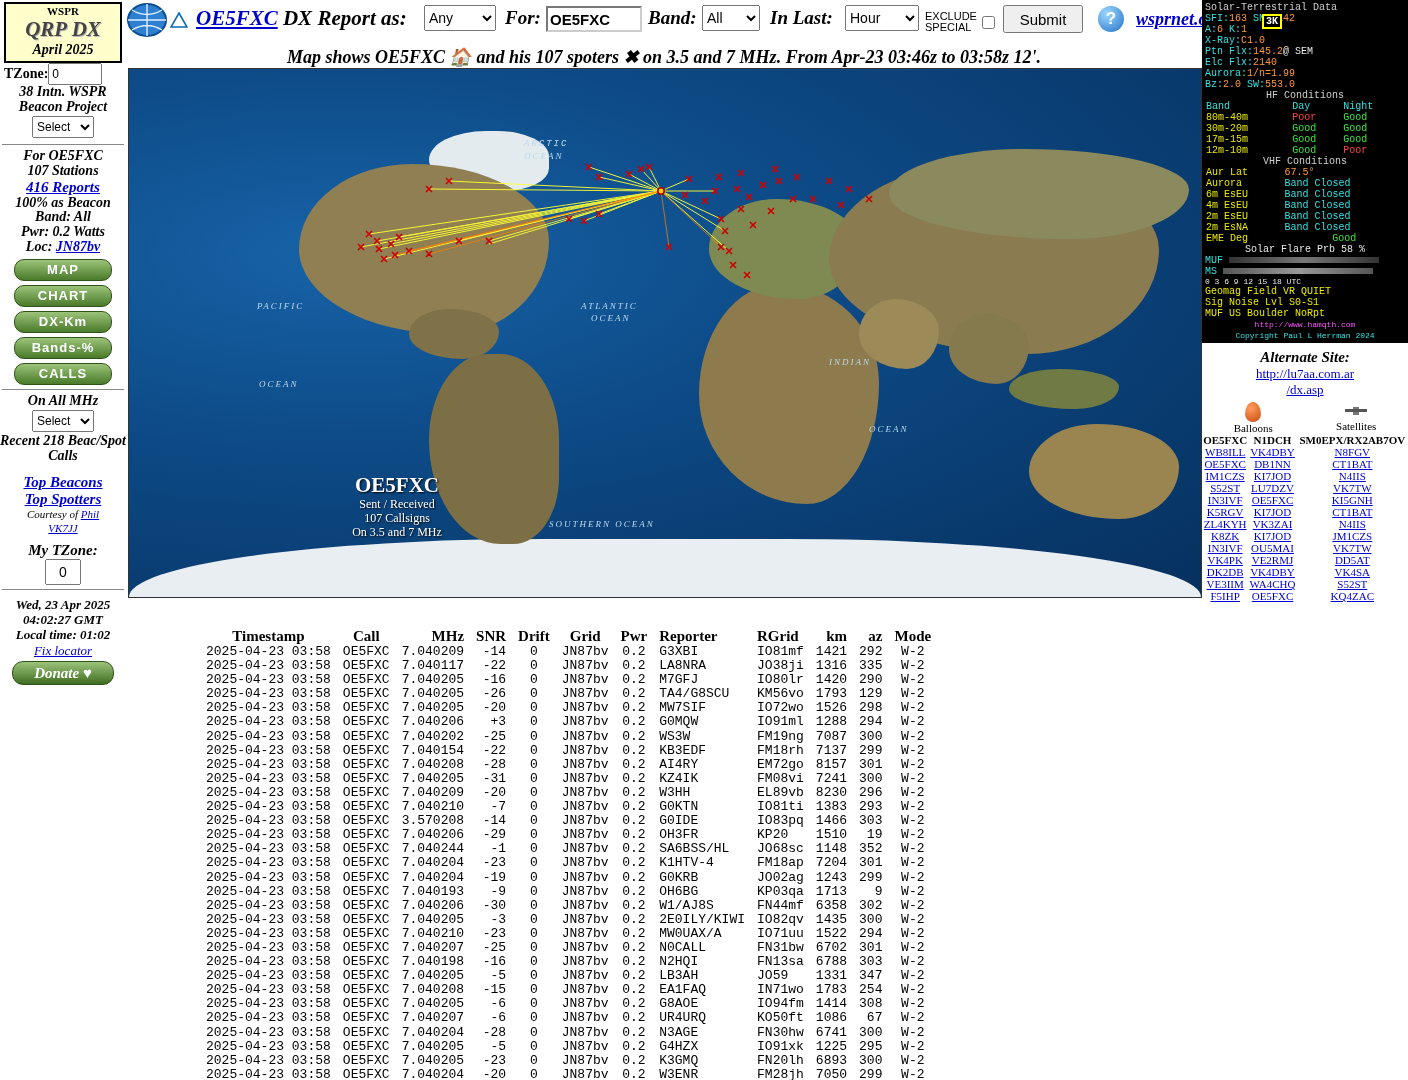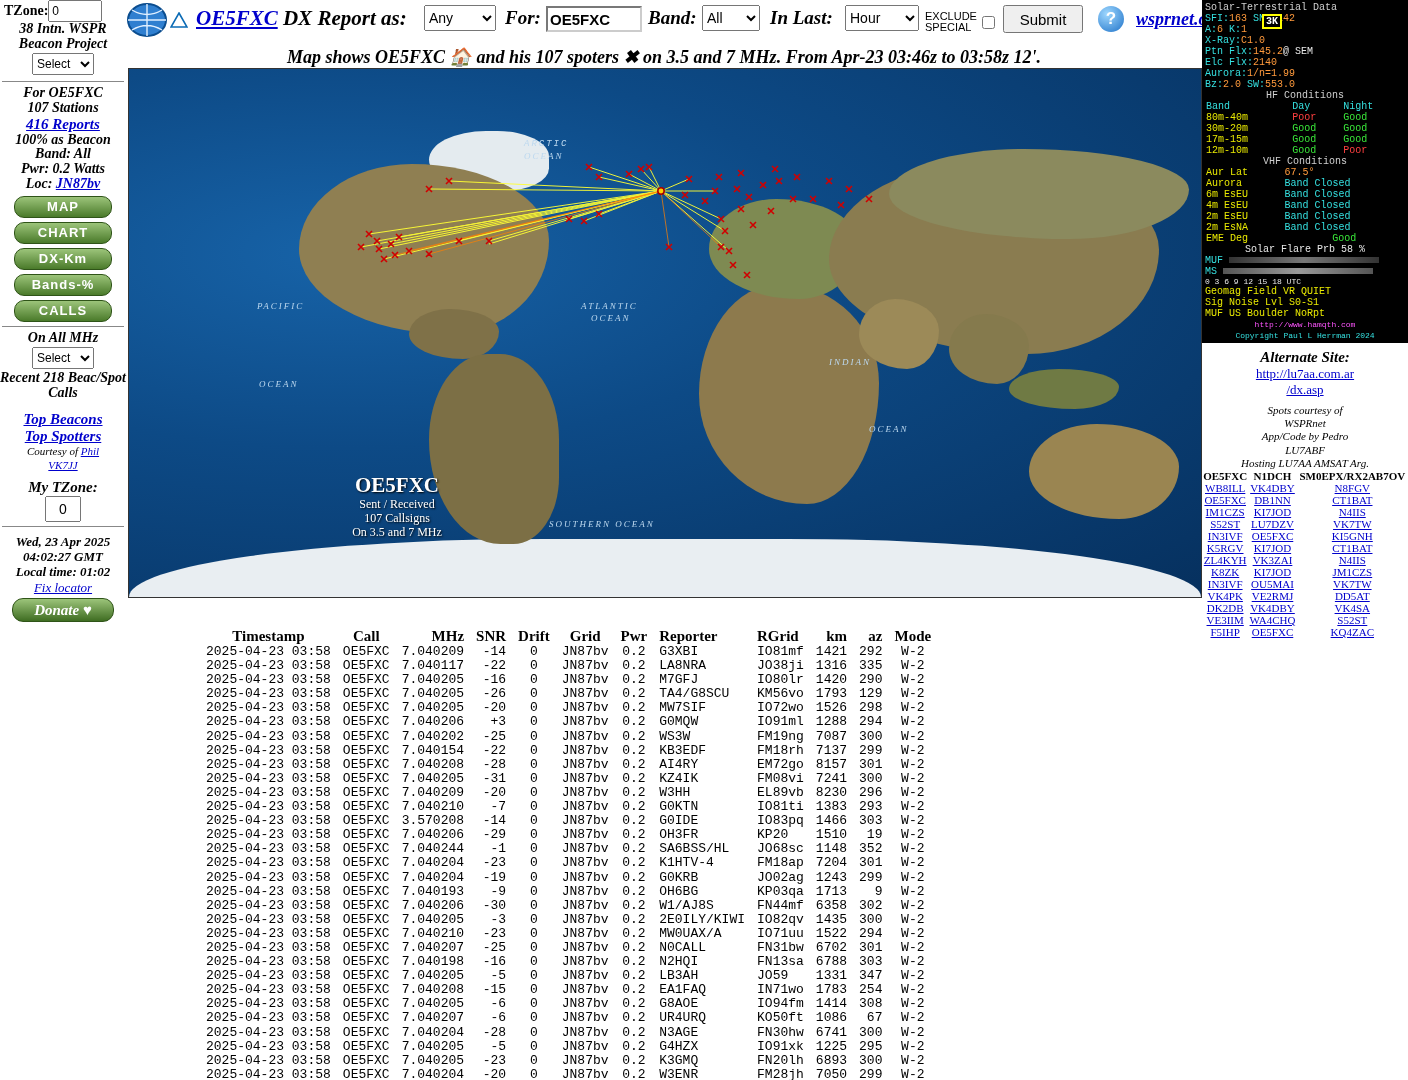--- a/index.html
+++ b/index.html
@@ -102,20 +102,25 @@
   #tbl th{font-family:"Liberation Serif",serif;font-size:15px;font-weight:bold;padding:0 6px;}
   #tbl td{padding:0 6px;white-space:nowrap;line-height:14.1px;}
   .r{text-align:right;}
   .c{text-align:center;}
   .l{text-align:left;}
 </style>
 </head>
 <body>
 
 <div id="sidebar">
+  <div id="qrpbox">
+    <div class="l1">WSPR</div>
+    <div class="l2">QRP DX</div>
+    <div class="l3">April 2025</div>
+  </div>
   <div class="tzrow">
     <span>TZone:</span><input id="tz1" value="0" style="">
   </div>
   <div class="hl">38 Intn. WSPR Beacon Project</div>
   <select class="sel"><option>Select</option></select>
   <div class="hr"></div>
   <div class="hl">For OE5FXC</div>
   <div class="hl">107 Stations</div>
   <div><a href="#" style="font-weight:bold;font-style:italic;font-size:15px;">416 Reports</a></div>
   <div class="hl">100% as Beacon</div>
@@ -395,26 +400,29 @@
     <div class="row"><span class="ye">MUF US Boulder   NoRpt</span></div>
     <div class="row" style="text-align:center"><span class="mg" style="font-size:8px">http://www.hamqth.com</span></div>
     <div class="row" style="text-align:center"><span class="cy" style="font-size:8px">Copyright Paul L Herrman 2024</span></div>
     <div id="k3box">3K</div>
   </div>
 
   <div id="alt">
     <div class="t">Alternate Site:</div>
     <a href="#">http://lu7aa.com.ar</a><br>
     <a href="#">/dx.asp</a>
-    <div id="courtesy">
-      <div>Spots courtesy of</div>
-      <div>WSPRnet</div>
-      <div>App/Code by Pedro</div>
-      <div>LU7ABF</div>
-      <div>Hosting LU7AA AMSAT Arg.</div>
+    <div id="icons">
+      <div class="ibox">
+        <div class="balloon"></div>
+        <div>Balloons</div>
+      </div>
+      <div class="ibox">
+        <div class="sat"></div>
+        <div>Satellites</div>
+      </div>
     </div>
   </div>
 
   <table class="usage">
       <tbody id="usage-body">
         <tr>
           <td class="bk">OE5FXC</td>
           <td class="bk">N1DCH</td>
           <td class="bk">SM0EPX/RX2AB7OV</td>
         </tr>

